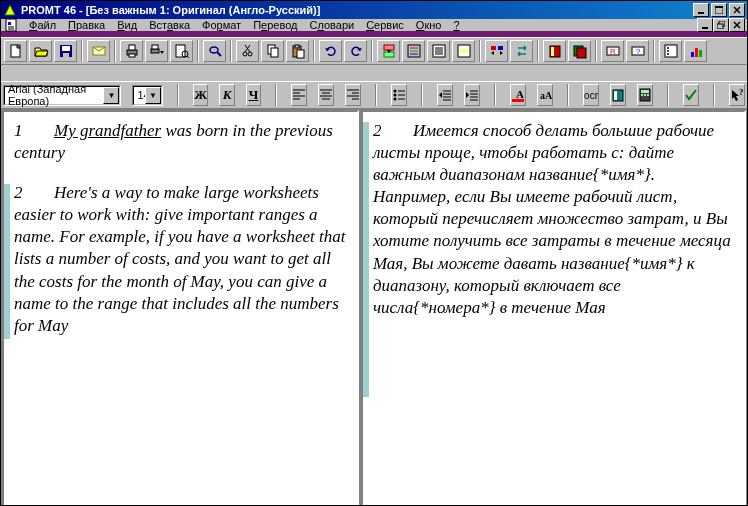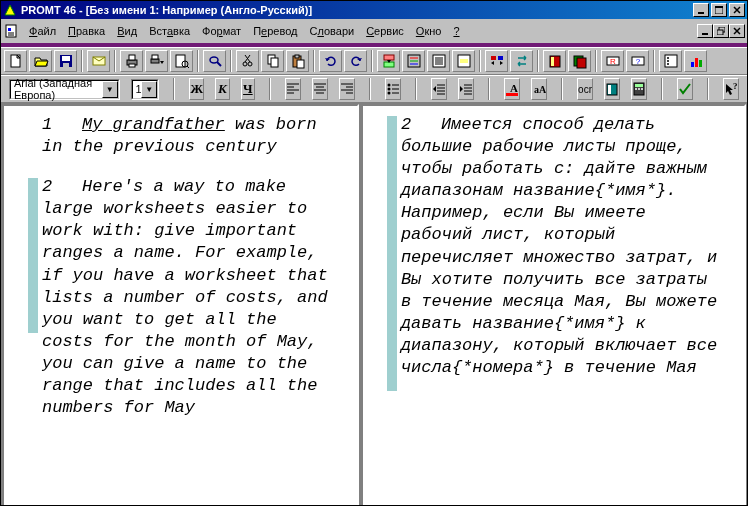--- a/index.html
+++ b/index.html
@@ -4,55 +4,55 @@
 <style>
 * { box-sizing: border-box; margin: 0; padding: 0; }
 body { font-family: "MS Sans Serif", Arial, sans-serif; font-size: 11px; background: #c0c0c0; width: 748px; height: 506px; overflow: hidden; border: 1px solid #000; }
 .titlebar { height: 18px; background: linear-gradient(to right, #000080, #1084d0); color: #fff; display: flex; align-items: center; padding: 0 2px; font-size: 11px; font-weight: bold; }
 .titlebar-icon { width: 14px; height: 14px; margin-right: 4px; display: inline-flex; }
 .titlebar-text { flex: 1; }
 .window-buttons { display: flex; gap: 0; }
 .window-btn { width: 16px; height: 14px; background: #c0c0c0; border: 1px solid; border-color: #fff #000 #000 #fff; display: flex; align-items: center; justify-content: center; font-family: Arial; font-size: 9px; font-weight: bold; cursor: default; margin-left: 2px; }
 .mdi-buttons { display: flex; gap: 0; }
 .mdi-btn { width: 16px; height: 14px; background: #c0c0c0; border: 1px solid; border-color: #fff #000 #000 #fff; display: flex; align-items: center; justify-content: center; font-size: 9px; font-weight: bold; cursor: default; }
-.menubar { height: 28px; background: #c0c0c0; border-bottom: 4px solid #701a75; display: flex; align-items: center; padding: 0 2px; font-size: 11px; }
+.menubar { height: 18px; background: #c0c0c0; border-bottom: 6px solid #701a75; display: flex; align-items: center; padding: 0 2px; font-size: 11px; }
 .menu-icon { width: 16px; height: 16px; margin-right: 4px; display: inline-block; }
 .menu-item { padding: 1px 6px; cursor: default; }
 .menu-item u { text-decoration: underline; }
 .toolbar { height: 28px; background: #c0c0c0; border-top: 1px solid #fff; border-bottom: 1px solid #808080; display: flex; align-items: center; padding: 2px; gap: 0; }
 .tb-btn { width: 23px; height: 22px; background: #c0c0c0; border: 1px solid; border-color: #fff #808080 #808080 #fff; display: flex; align-items: center; justify-content: center; cursor: default; margin: 0 1px; }
 .tb-sep { width: 2px; height: 22px; border-left: 1px solid #808080; border-right: 1px solid #fff; margin: 0 3px; }
-.formatbar { height: 28px; background: #c0c0c0; border-top: 1px solid #fff; border-bottom: 1px solid #808080; display: flex; align-items: center; padding: 8px; gap: 11px; }
+.formatbar { height: 28px; background: #c0c0c0; border-top: 1px solid #fff; border-bottom: 1px solid #808080; display: flex; align-items: center; padding: 2px; gap: 11px; margin-top: 16px; }
 .combo { height: 21px; background: #fff; border: 1px solid; border-color: #808080 #fff #fff #808080; display: flex; align-items: center; position: relative; }
 .combo-inner { border: 1px solid; border-color: #000 #c0c0c0 #c0c0c0 #000; width: 100%; height: 100%; display: flex; align-items: center; padding: 0 3px; font-size: 11px; }
 .combo-btn { width: 16px; height: 17px; background: #c0c0c0; border: 1px solid; border-color: #fff #000 #000 #fff; display: flex; align-items: center; justify-content: center; position: absolute; right: 1px; top: 1px; font-size: 8px; }
 .fmt-btn { width: 23px; height: 22px; background: #c0c0c0; border: 1px solid; border-color: #fff #808080 #808080 #fff; display: flex; align-items: center; justify-content: center; cursor: default; font-family: "Times New Roman"; font-size: 13px; font-weight: bold; }
 .workspace { display: flex; height: 421px; background: #808080; }
 .pane { flex: 1; background: #fff; border: 2px solid; border-color: #808080 #fff #fff #808080; margin: 1px; position: relative; overflow: hidden; }
-.pane-inner { padding: 8px 24px; font-family: Liberation Mono, monospace; font-size: 17px; font-style: italic; line-height: 1.3; margin-left: 14px; }
+.pane-inner { padding: 8px 10px; font-family: Liberation Serif, serif; font-size: 17px; font-style: italic; line-height: 1.3; }
 .pane-right { flex: 1.08; }
 .para { margin-bottom: 18px; position: relative; }
 .para-num { display: inline-block; width: 40px; }
 .para2 { position: relative; padding-left: 0; }
 .para2-marker { position: absolute; left: -14px; top: 2px; width: 10px; height: 155px; background: #9fcfcf; }
 .para2-marker-r { height: 275px; }
 .underline { text-decoration: underline; }
 svg { display: block; }
 </style>
 </head>
 <body>
 
 <div class="titlebar">
   <span class="titlebar-icon">
     <svg width="14" height="14">
         <polygon points="2,12 7,2 12,12" fill="#ffff00" stroke="#008000"></polygon>
       </svg>
   </span>
   <span class="titlebar-text">
-    <span>PROMT 46 - </span><span>[Без имени 1: Например (Англо-Русский)]</span>
+    <span>PROMT 46 - </span><span>[Без важным 1: Оригинал (Англо-Русский)]</span>
   </span>
   <span class="window-buttons">
     <span class="window-btn">
         <svg width="8" height="8">
           <rect x="1" y="6" width="6" height="2" fill="#000"></rect>
         </svg>
       </span>
     <span class="window-btn">
         <svg width="8" height="8">
           <rect x="0" y="0" width="8" height="8" fill="none" stroke="#000"></rect>

